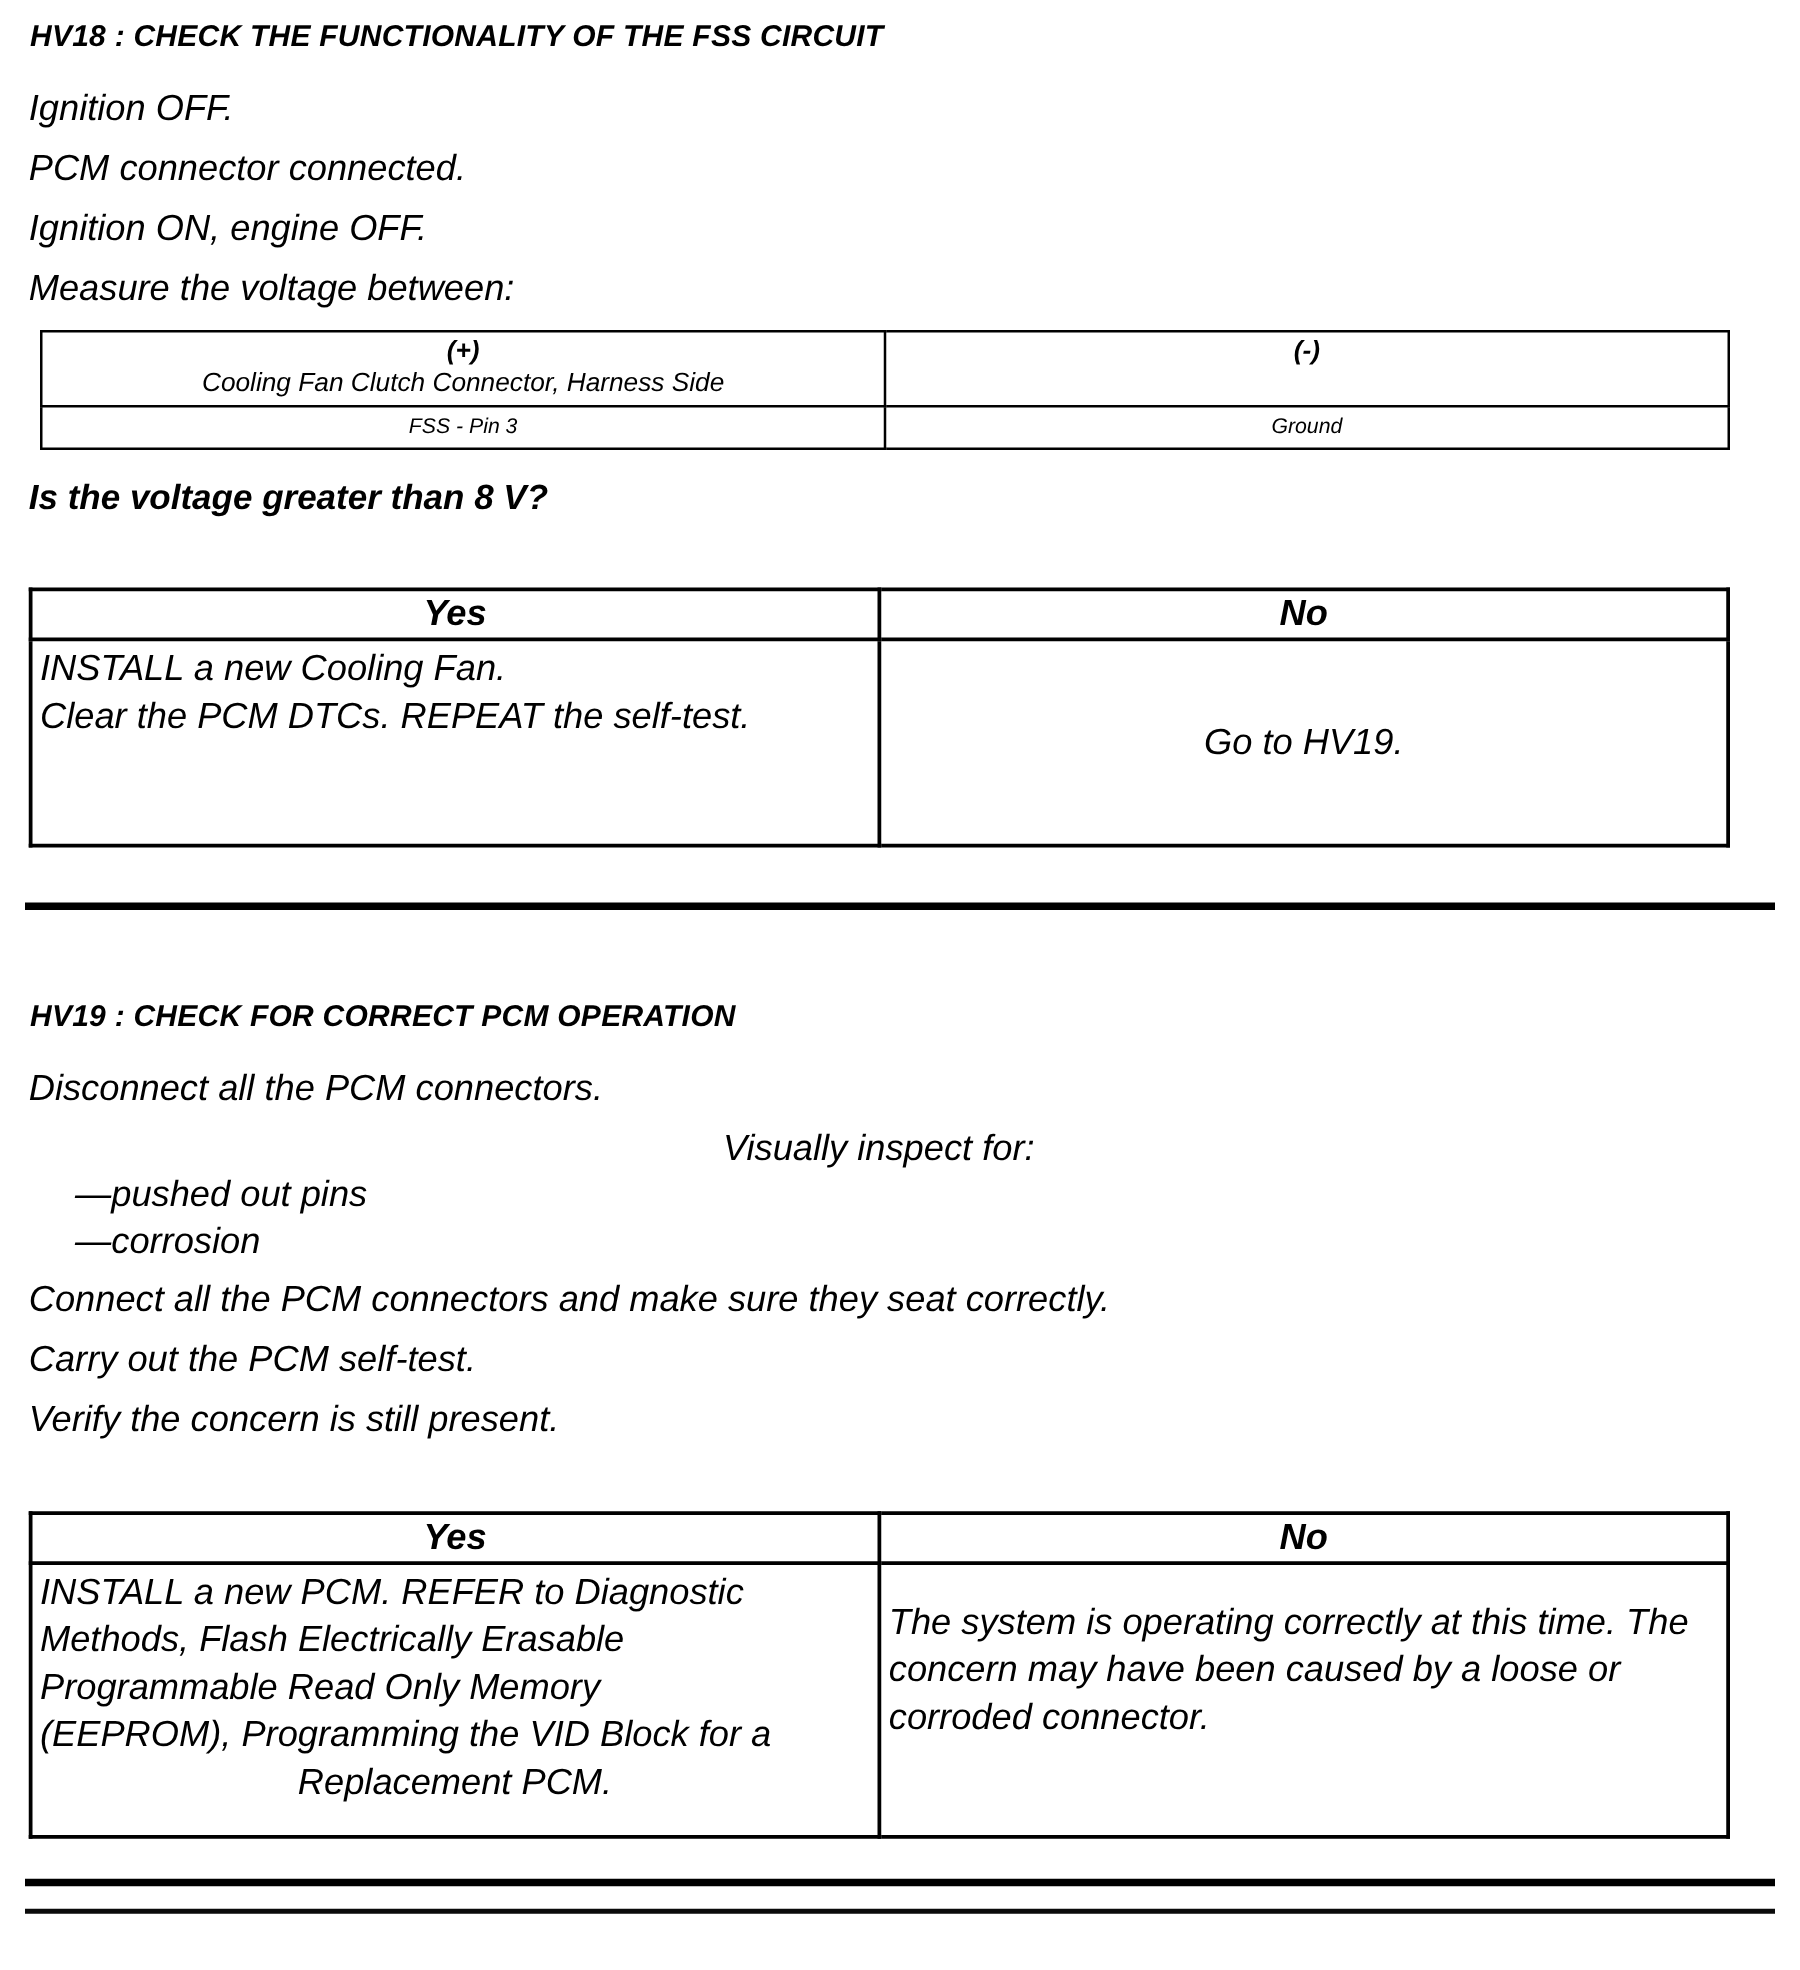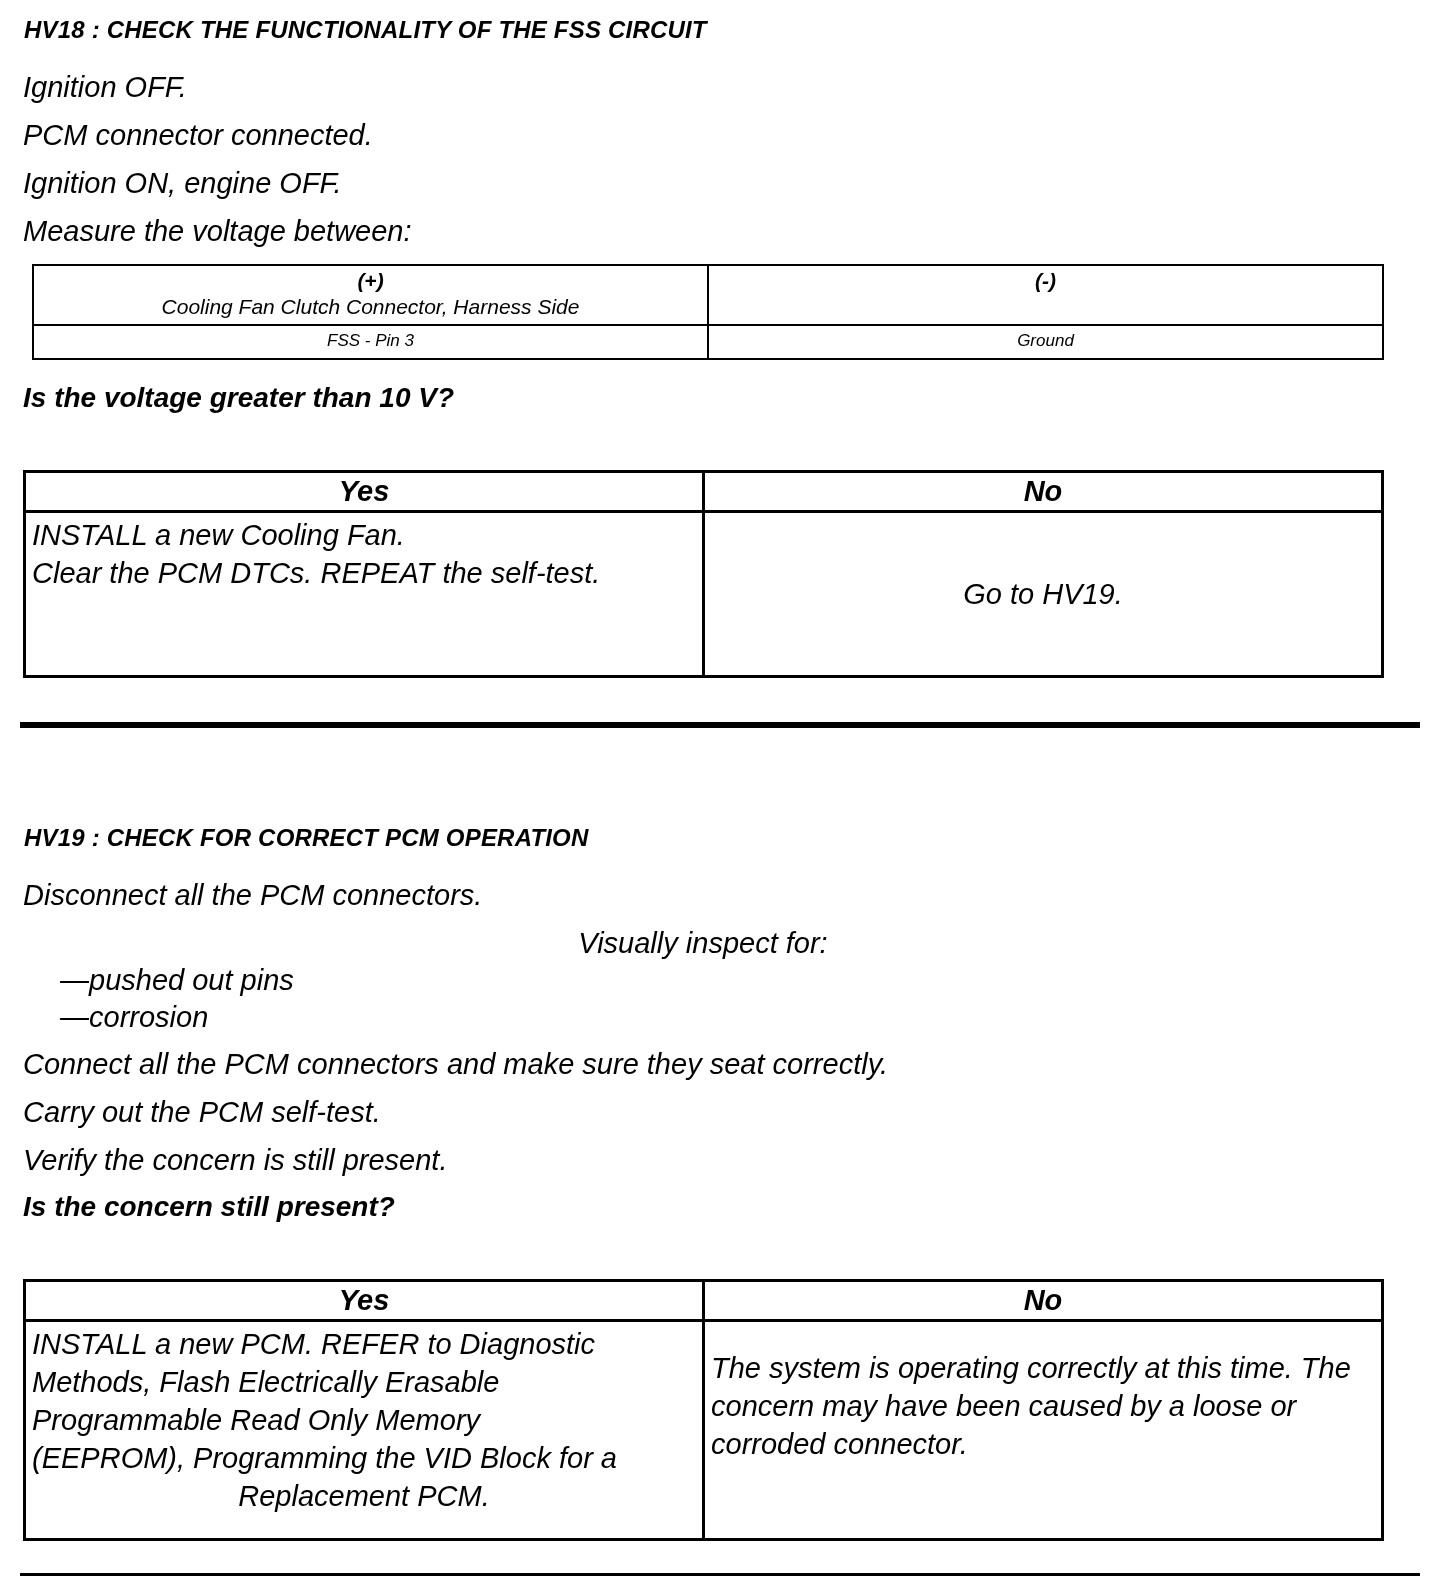--- a/index.html
+++ b/index.html
@@ -85,21 +85,21 @@
   .divider-bottom {
     border: none;
     border-top: 6px solid #000;
     margin: 32px 20px 0 20px;
   }
   .divider-last {
     border: none;
     border-top: 4px solid #0a0a0a;
     margin: 18px 20px 0 20px;
   }
-  .section-hv19 { margin-top: 96px; }
+  .section-hv19 { margin-top: 72px; }
 </style>
 </head>
 <body>
 
 <div class="page">
 
   <div class="content">
 
     <h2 class="section-heading">HV18 : CHECK THE FUNCTIONALITY OF THE FSS CIRCUIT</h2>
 
@@ -123,21 +123,21 @@
           <td>
             <div class="meas-value">FSS - Pin 3</div>
           </td>
           <td>
             <div class="meas-value">Ground</div>
           </td>
         </tr>
       </tbody>
     </table>
 
-    <p class="question">Is the voltage greater than 10 V?</p>
+    <p class="question">Is the voltage greater than 8 V?</p>
 
     <table class="decision-table dt1">
       <tbody>
         <tr>
           <th>Yes</th>
           <th>No</th>
         </tr>
         <tr>
           <td>
             <div class="cell-line">INSTALL a new Cooling Fan.</div>
@@ -158,21 +158,20 @@
     <h2 class="section-heading">HV19 : CHECK FOR CORRECT PCM OPERATION</h2>
 
     <p class="step">Disconnect all the PCM connectors.</p>
     <p class="step tight">Visually inspect for:</p>
     <p class="step indent">—pushed out pins</p>
     <p class="step indent-last">—corrosion</p>
     <p class="step">Connect all the PCM connectors and make sure they seat correctly.</p>
     <p class="step">Carry out the PCM self-test.</p>
     <p class="step">Verify the concern is still present.</p>
 
-    <p class="question" style="margin-top:0;">Is the concern still present?</p>
 
     <table class="decision-table dt2">
       <tbody>
         <tr>
           <th>Yes</th>
           <th>No</th>
         </tr>
         <tr>
           <td>
             <div class="cell-line">INSTALL a new PCM. REFER to Diagnostic</div>

